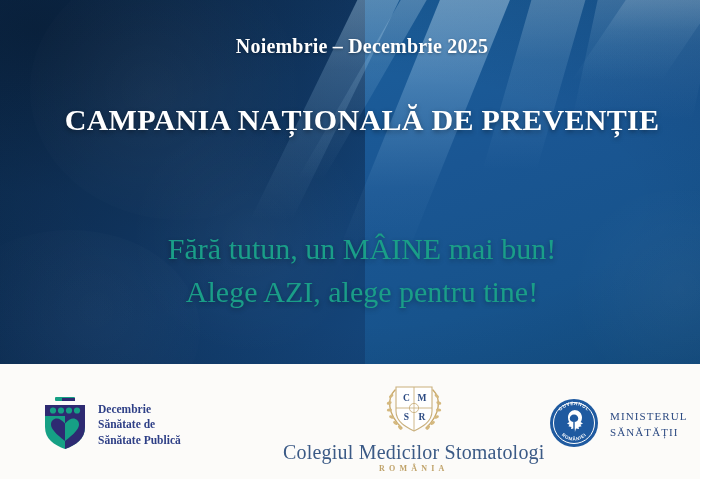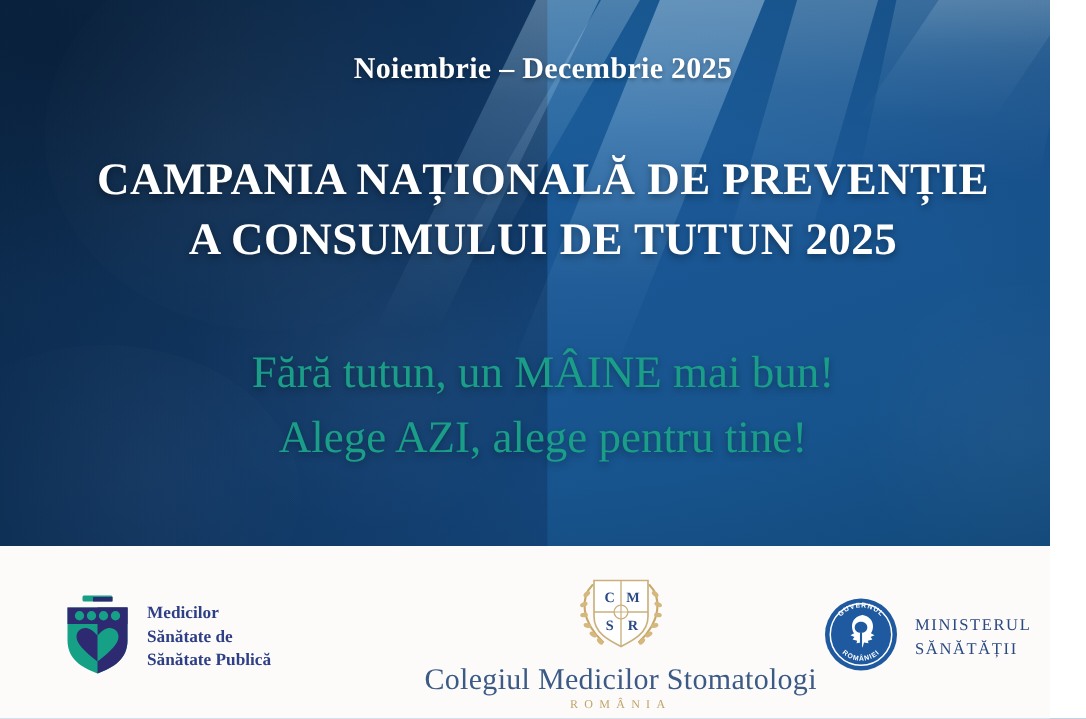--- a/index.html
+++ b/index.html
@@ -169,20 +169,21 @@
     font-size: 20px;
     letter-spacing: 0.2px;
     white-space: nowrap;
   }
   .cmsr-country {
     margin-top: 0;
     color: #c0a36a;
     font-size: 8px;
     letter-spacing: 4.2px;
     text-align: center;
+    font-weight: bold;
   }
 </style>
 </head>
 <body>
 
 <div class="poster">
 
   <div class="hero">
     <div class="hero-left"></div>
     <div class="hero-right"></div>
@@ -210,21 +211,20 @@
     <div class="beam b6">
         <i></i>
       </div>
 
     <div class="hero-vignette"></div>
 
     <div class="hero-text">
       <div class="eyebrow">Noiembrie – Decembrie 2025</div>
       <div class="headline">
         <span class="l1">CAMPANIA NAȚIONALĂ DE PREVENȚIE</span>
-        <span class="l2">A CONSUMULUI DE TUTUN 2025</span>
       </div>
       <div class="slogan">
         <span class="l1">Fără tutun, un MÂINE mai bun!</span>
         <span class="l2">Alege AZI, alege pentru tine!</span>
       </div>
     </div>
   </div>
 
   <div class="footer"></div>
 
@@ -238,21 +238,21 @@
         <path d="M3 9 h40 v11 H3 Z" fill="#2e2a72"></path>
         <circle cx="11" cy="14.5" r="3.1" fill="#16a085"></circle>
         <circle cx="19" cy="14.5" r="3.1" fill="#16a085"></circle>
         <circle cx="27" cy="14.5" r="3.1" fill="#16a085"></circle>
         <circle cx="35" cy="14.5" r="3.1" fill="#16a085"></circle>
         <path d="M23 45 C14 38 9 33 9 28.5 C9 25 11.6 22.6 14.8 22.6 C17.4 22.6 19.7 24 23 27.6 C26.3 24 28.6 22.6 31.2 22.6 C34.4 22.6 37 25 37 28.5 C37 33 32 38 23 45 Z" fill="#2e2a72"></path>
         <path d="M23 27.6 C26.3 24 28.6 22.6 31.2 22.6 C34.4 22.6 37 25 37 28.5 C37 33 32 38 23 45 Z" fill="#16a085"></path>
       </svg>
     </span>
     <div class="insp-text">
-      <div>Medicilor</div>
+      <div>Decembrie</div>
       <div>Sănătate de</div>
       <div>Sănătate Publică</div>
     </div>
   </div>
 
   <div class="logo logo-cmsr">
     <span>
       <svg width="62" height="52" viewBox="0 0 62 52">
         <path d="M13 5 h36 v24 c0 11 -10 16 -18 20 C23 45 13 40 13 29 Z" fill="#ffffff" stroke="#c9b07d" stroke-width="1.1"></path>
         <path d="M31 5 v44" stroke="#c9b07d" stroke-width="0.9"></path>

